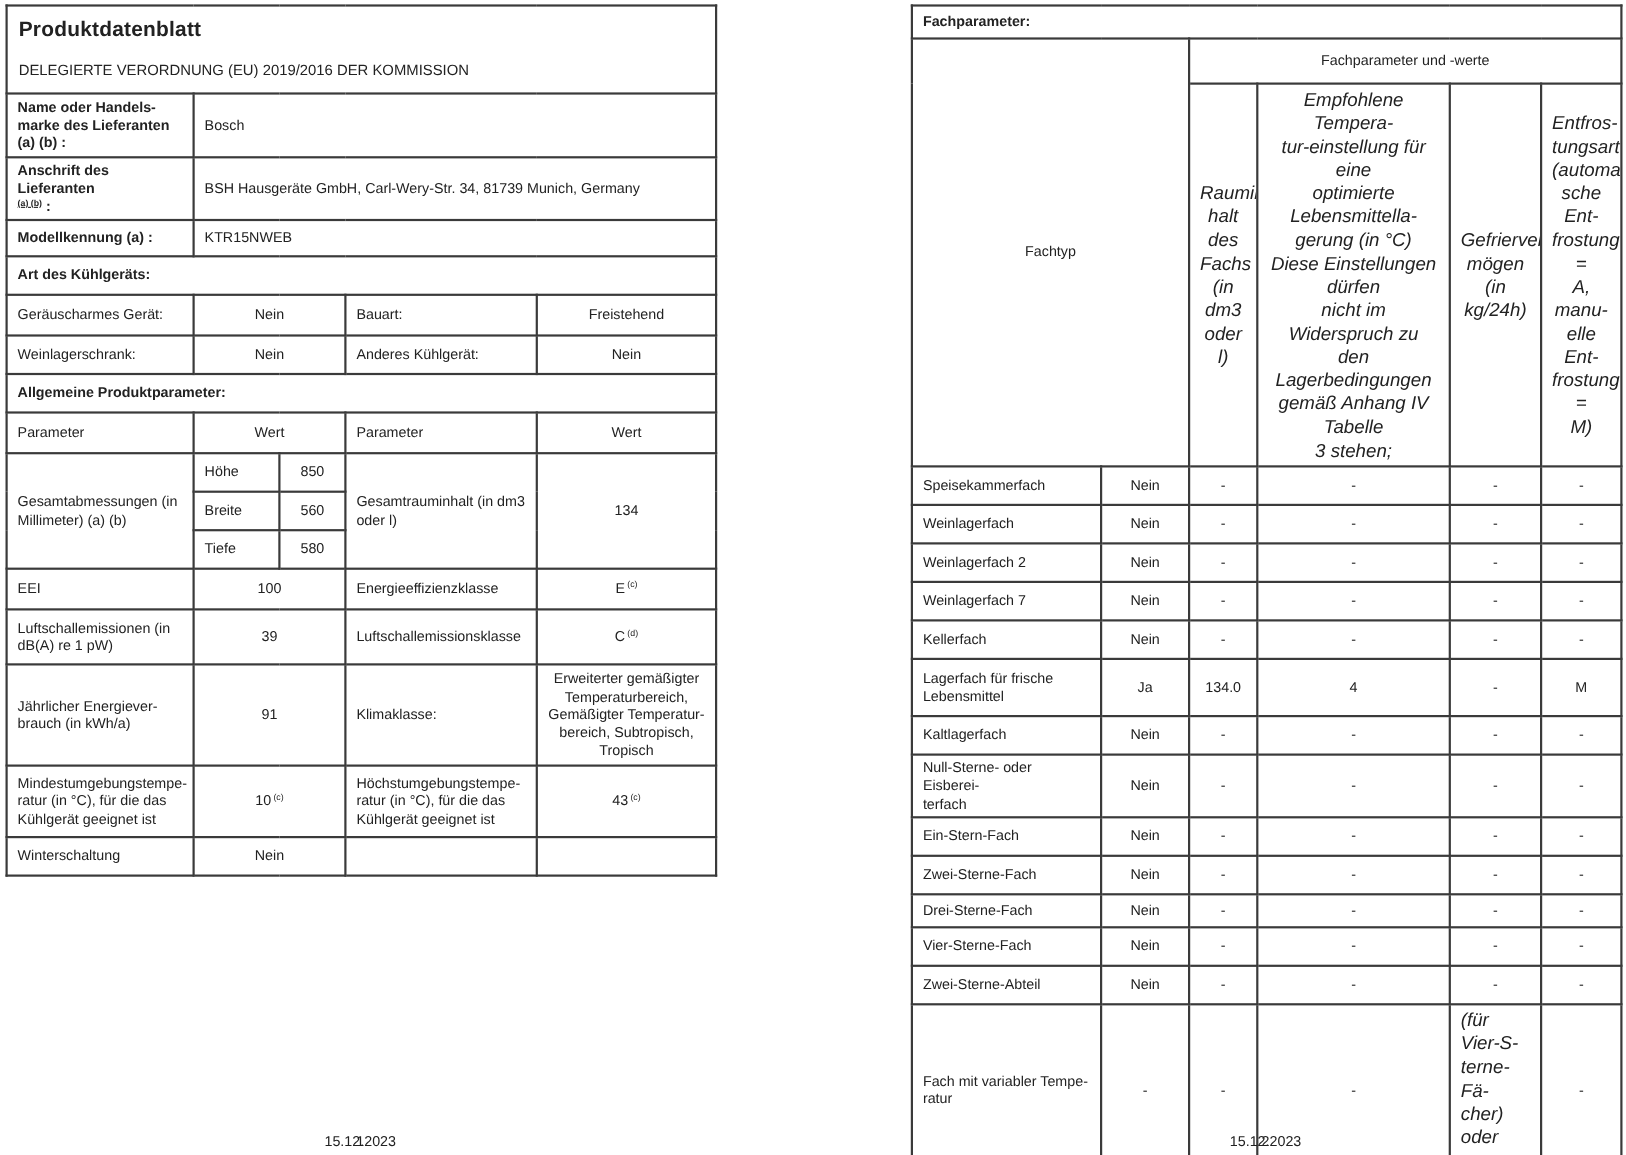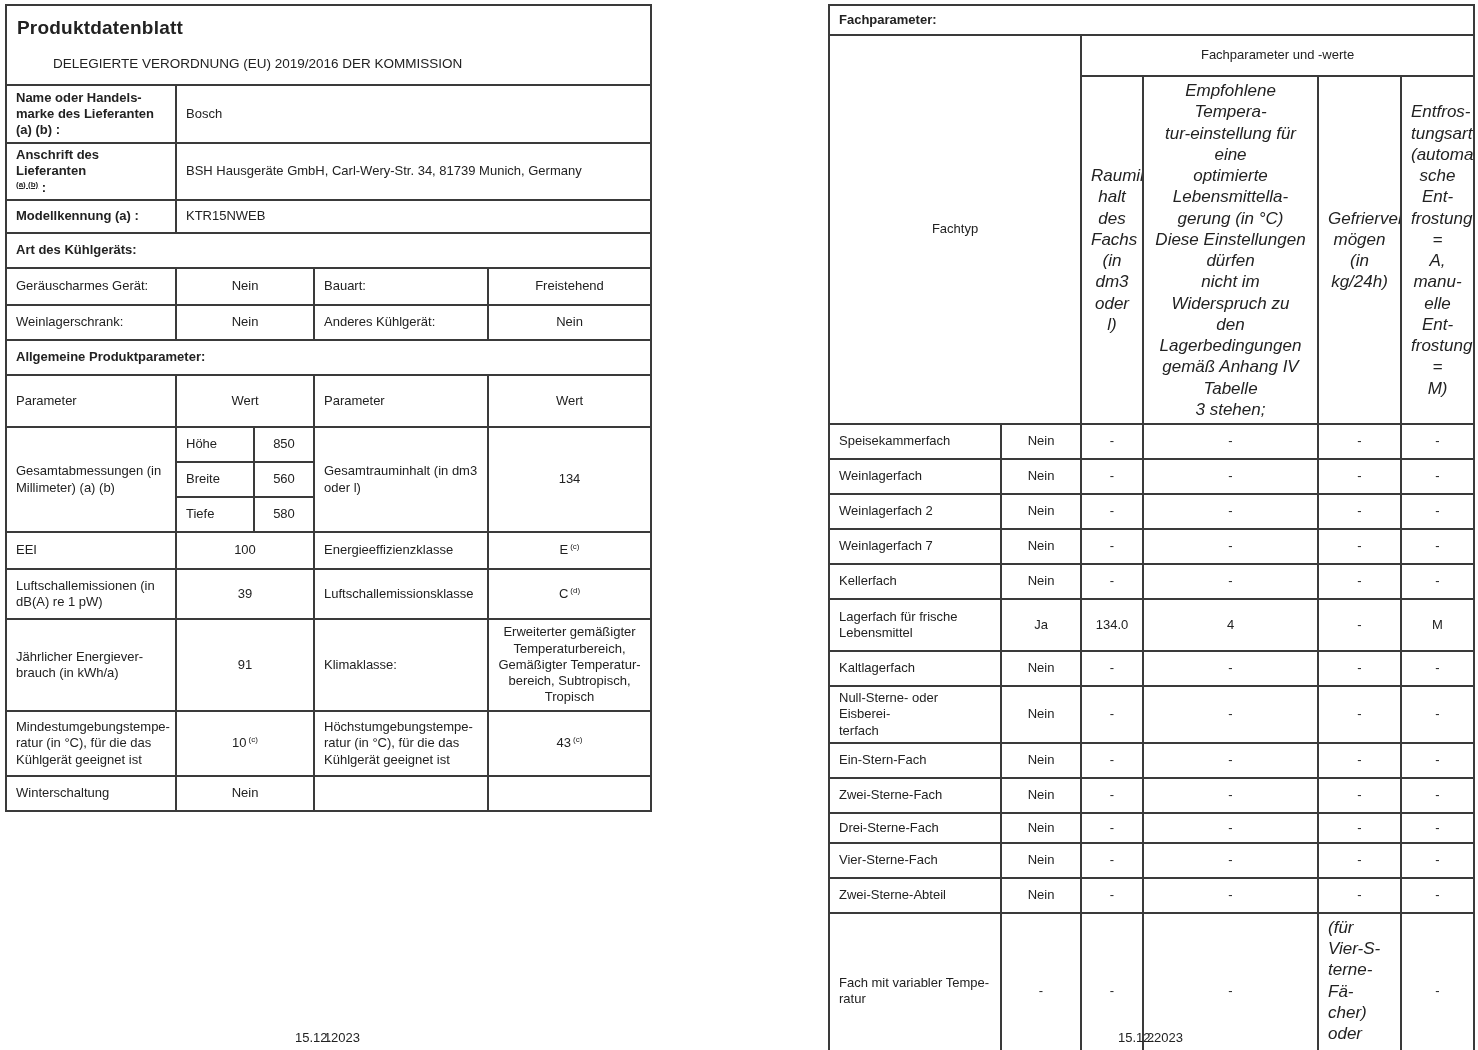--- a/index.html
+++ b/index.html
@@ -12,21 +12,21 @@
   table{border-collapse:collapse;table-layout:fixed;width:645px;}
   td{
     border:2px solid #3a3a3a;padding:3px 9px;font-size:13px;line-height:1.25;
     vertical-align:middle;text-align:left;overflow:hidden;
   }
   .c{text-align:center;}
   .b{font-weight:bold;margin-top:44px;}
   .pre{white-space:pre-line;}
   .titlecell{padding:10px 10px 8px 10px;vertical-align:top;}
   .title{font-size:19px;font-weight:bold;letter-spacing:0.2px;}
-  .subtitle{font-size:13.5px;margin-top:16px;margin-left:36px;}
+  .subtitle{font-size:13.5px;margin-top:16px;}
   .small{font-size:17px;font-style:italic;}
   sup{font-size:8px;line-height:0;margin-left:2px;}
   .tiny{font-size:8px;vertical-align:super;font-weight:bold;text-decoration:underline;}
   .footer{position:absolute;top:1030px;font-size:13px;}
   .fnum{text-align:center;width:645px;}
   .fdate{text-align:center;width:645px;}
 </style>
 </head>
 <body>
 
@@ -72,21 +72,21 @@
     </tr>
     <tr style="height:35px">
       <td>Weinlagerschrank:</td>
       <td colspan="2" class="c">Nein</td>
       <td>Anderes Kühlgerät:</td>
       <td class="c">Nein</td>
     </tr>
     <tr style="height:35px">
       <td colspan="5" class="b">Allgemeine Produktparameter:</td>
     </tr>
-    <tr style="height:52px">
+    <tr style="height:37px">
       <td>Parameter</td>
       <td colspan="2" class="c">Wert</td>
       <td>Parameter</td>
       <td class="c">Wert</td>
     </tr>
     <tr style="height:35px">
       <td rowspan="3" class="pre">Gesamtabmessungen (in
 Millimeter) (a) (b)</td>
       <td>Höhe</td>
       <td class="c">850</td>

